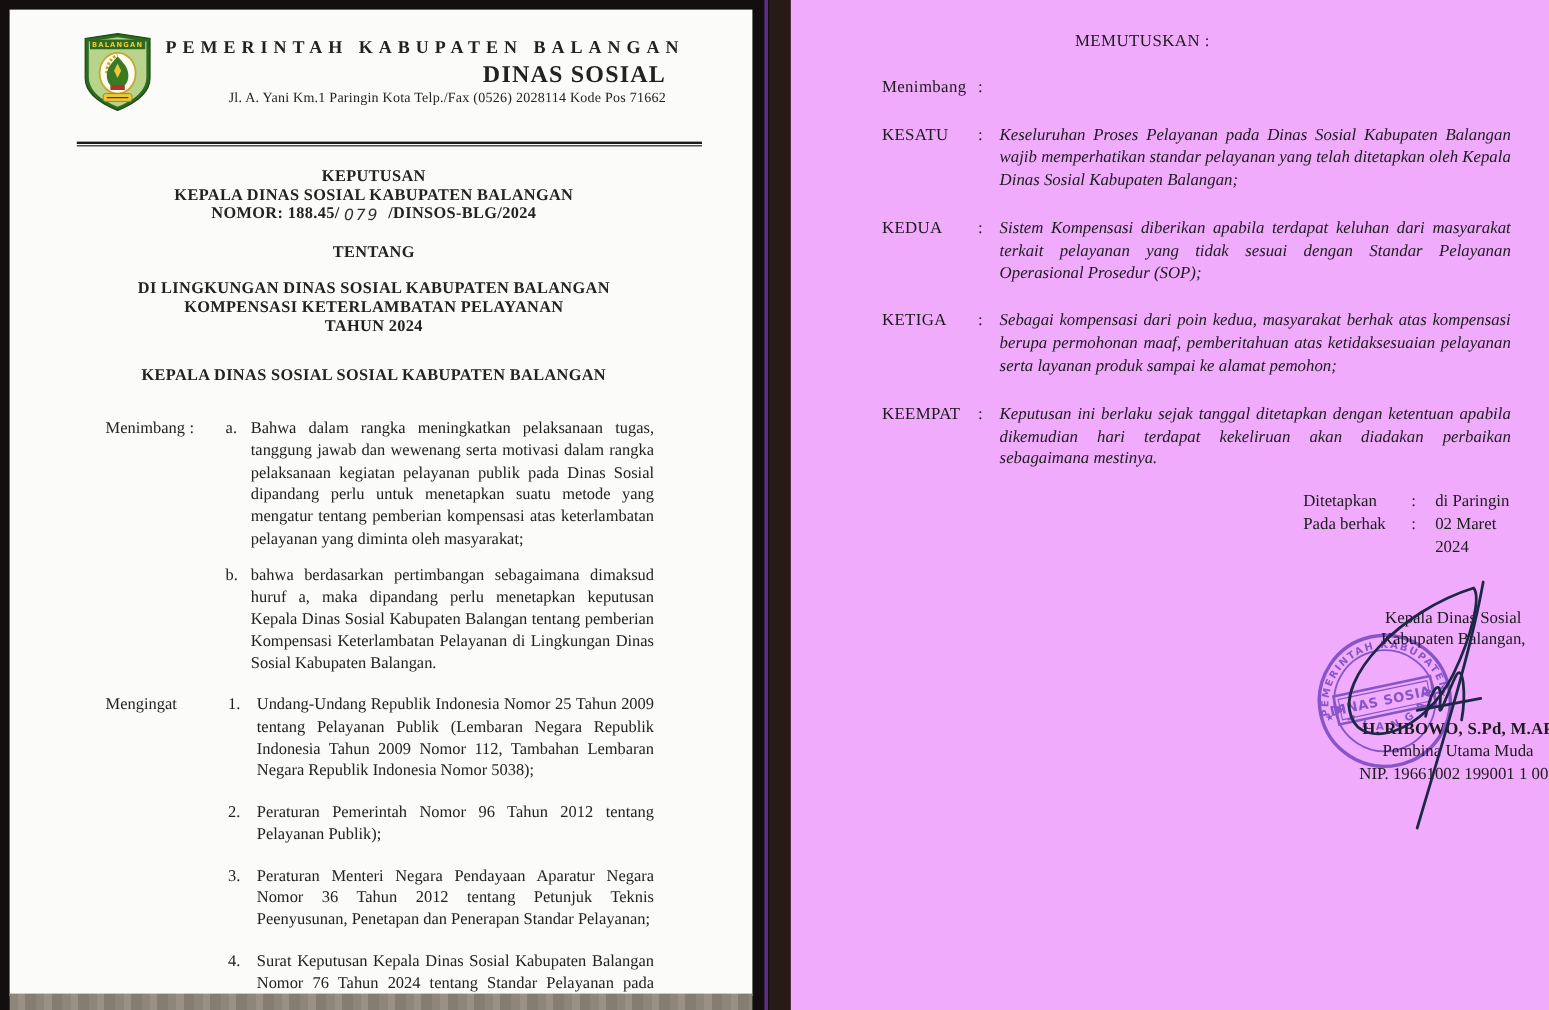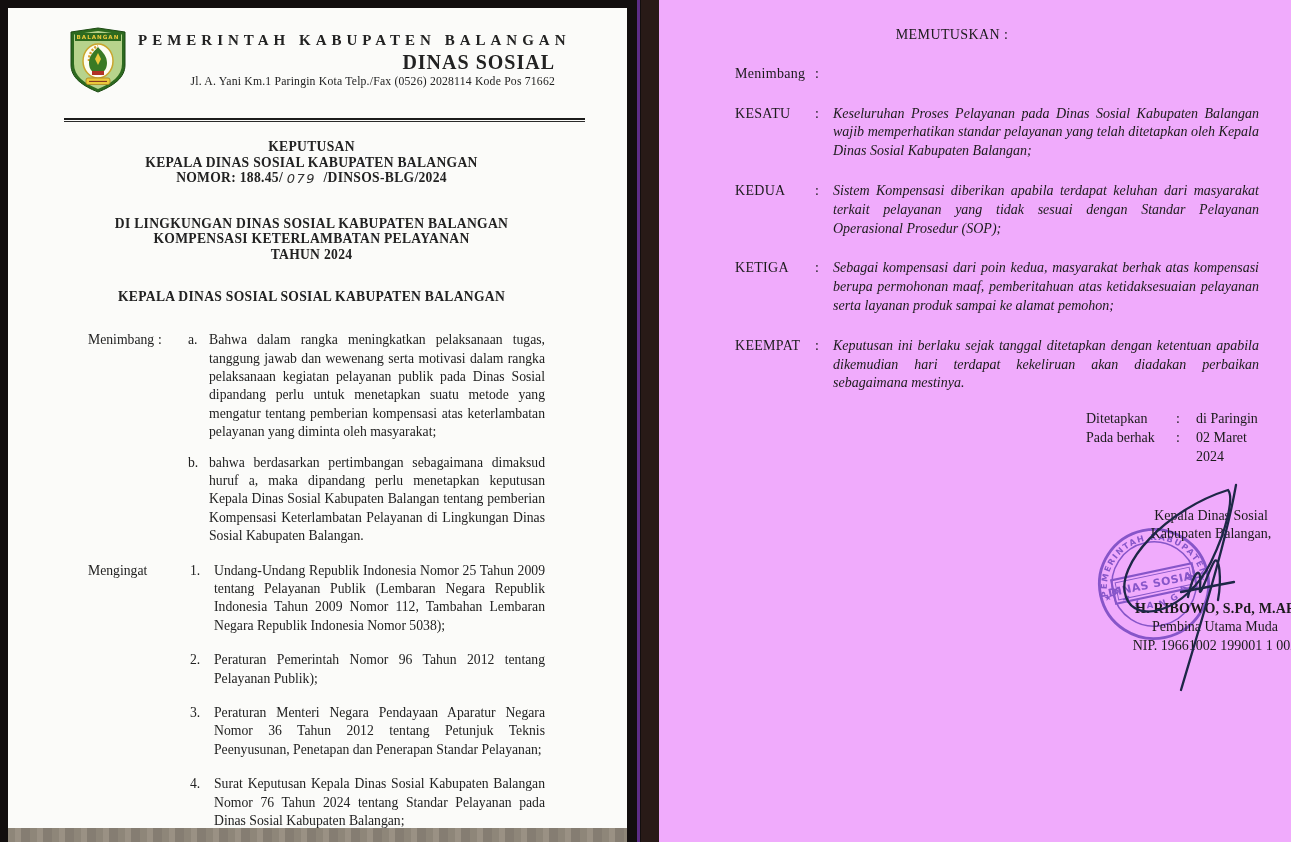--- a/index.html
+++ b/index.html
@@ -104,20 +104,21 @@
           <div class="address-line">Jl. A. Yani  Km.1 Paringin Kota Telp./Fax (0526) 2028114 Kode Pos 71662</div>
         </div>
         <div class="header-rule"></div>
       </div>
 
       <div class="title-block">
         <div>KEPUTUSAN</div>
         <div>KEPALA DINAS SOSIAL KABUPATEN BALANGAN</div>
         <div><span>NOMOR: 188.45/</span> <span class="handwritten">079</span>&nbsp;&nbsp;<span>/DINSOS-BLG/2024</span></div>
         <div class="gap-s"></div>
+        <div>TENTANG</div>
         <div class="gap-s"></div>
         <div>DI LINGKUNGAN DINAS SOSIAL KABUPATEN BALANGAN</div>
         <div>KOMPENSASI KETERLAMBATAN PELAYANAN</div>
         <div>TAHUN 2024</div>
         <div class="gap-m"></div>
         <div>KEPALA DINAS SOSIAL SOSIAL KABUPATEN BALANGAN</div>
       </div>
 
       <div class="lp-body">
 

